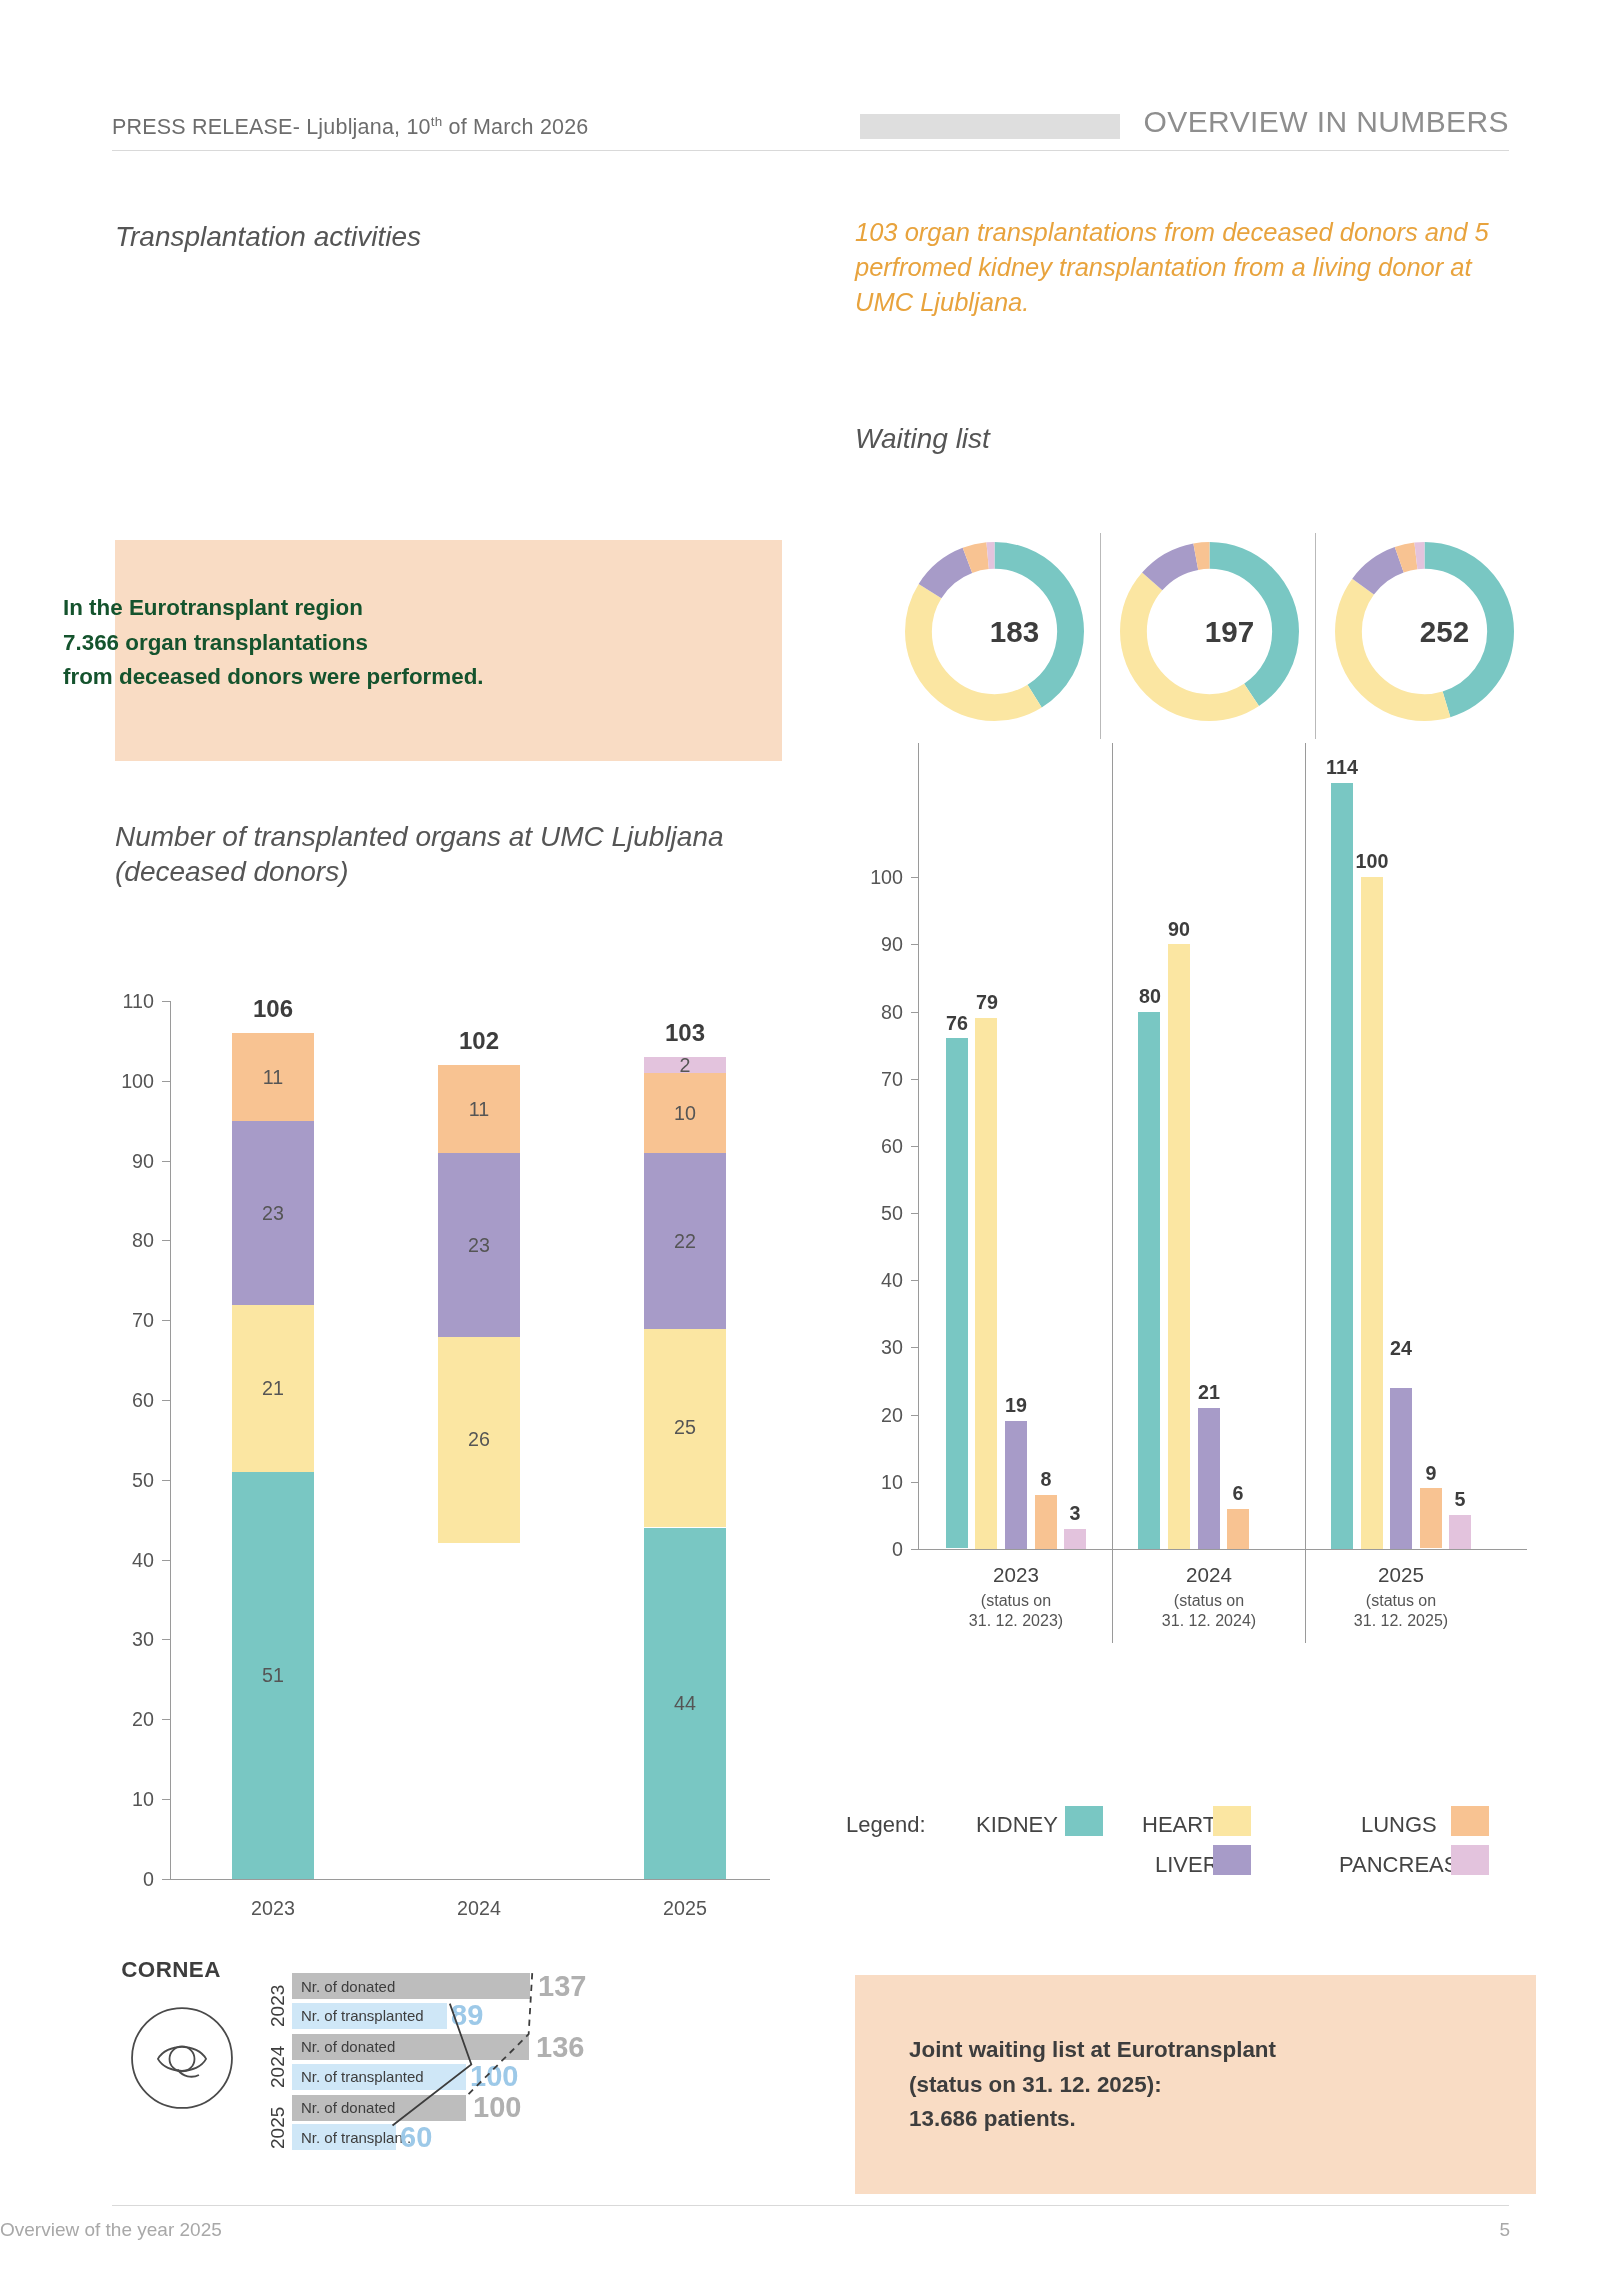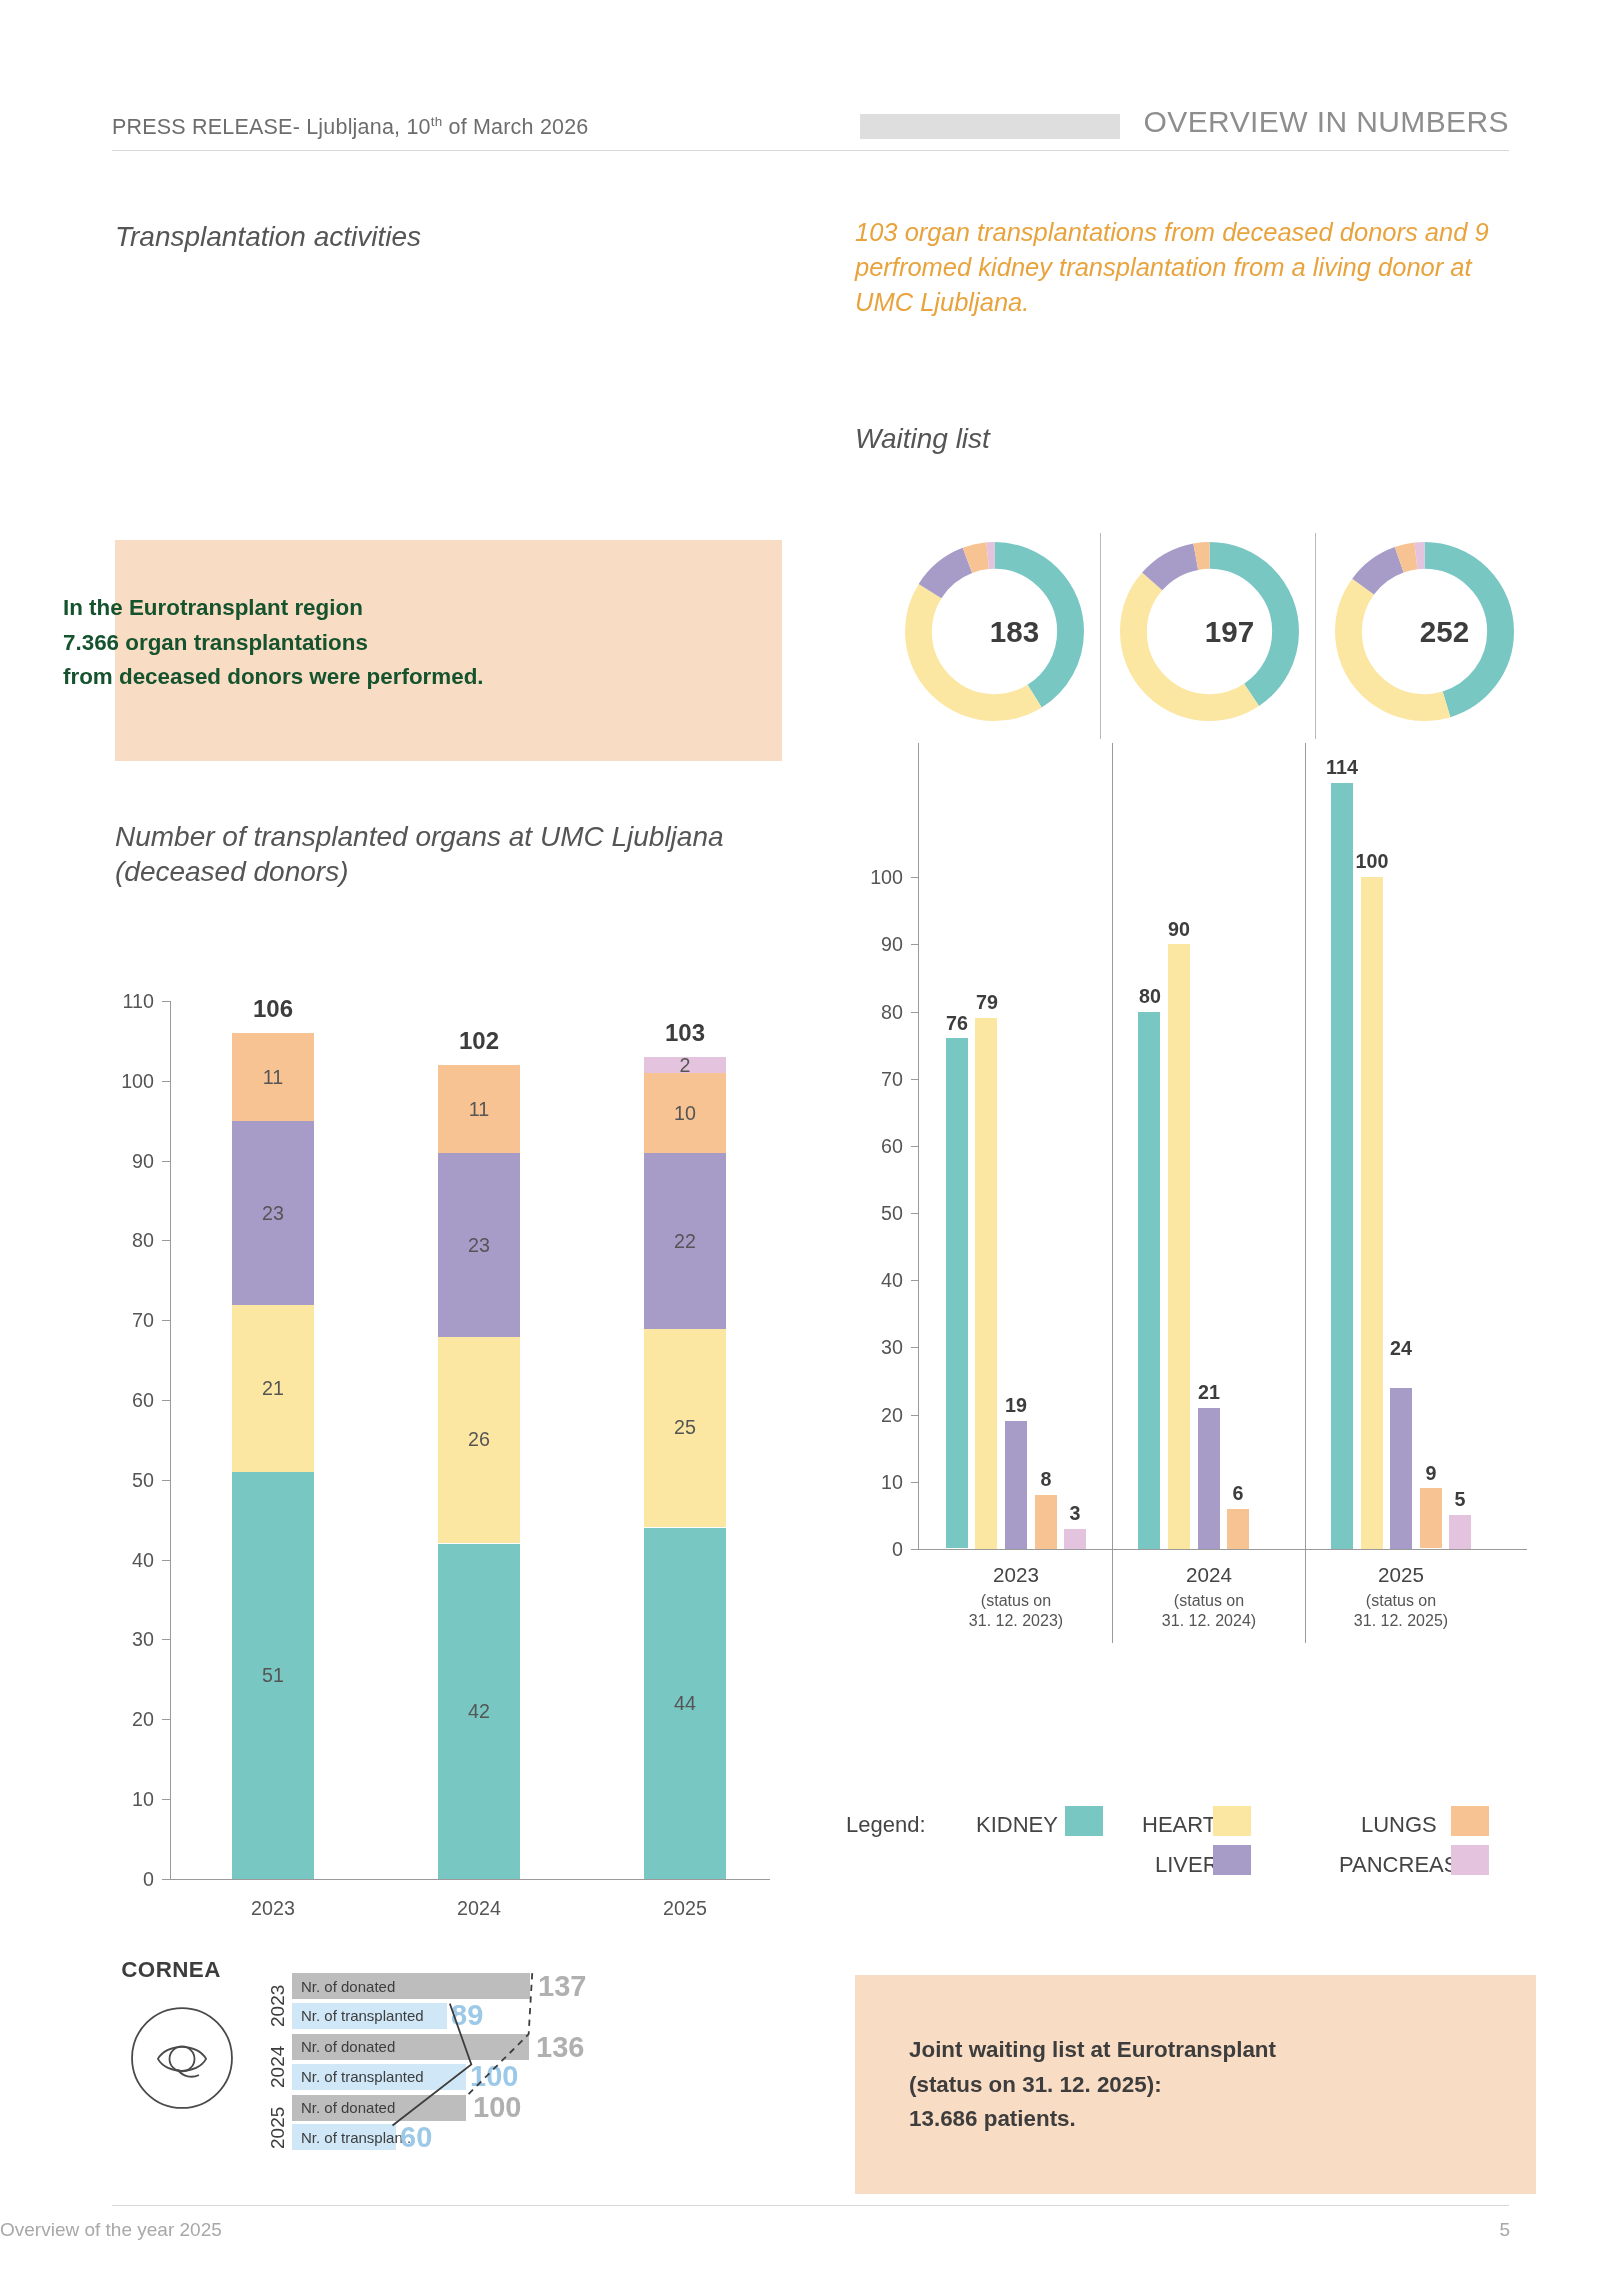--- a/index.html
+++ b/index.html
@@ -201,36 +201,35 @@
       <div class="sc-tick" style="left: 65px; top: 96px;"></div>
       <div class="sc-ylabel" style="left: 0px; top: 96px; width: 57px;">100</div>
       <div class="sc-tick" style="left: 65px; top: 16px;"></div>
       <div class="sc-ylabel" style="left: 0px; top: 16px; width: 57px;">110</div>
       <div class="sc-seg" style="left: 135px; top: 487px; width: 82px; height: 407px; background: rgb(121, 199, 195);">51</div>
       <div class="sc-seg" style="left: 135px; top: 319px; width: 82px; height: 168px; background: rgb(251, 230, 162);">21</div>
       <div class="sc-seg" style="left: 135px; top: 136px; width: 82px; height: 184px; background: rgb(167, 155, 200);">23</div>
       <div class="sc-seg" style="left: 135px; top: 48px; width: 82px; height: 88px; background: rgb(248, 195, 146);">11</div>
       <div class="sc-total" style="left: 176px; top: 10.4px;">106</div>
       <div class="sc-xlabel" style="left: 176px;">2023</div>
-      <div class="sc-seg" style="left: 341px; top: 559px; width: 82px; height: 335px; background: rgb(121, 199, 195);">42</div>
       <div class="sc-seg" style="left: 341px; top: 351px; width: 82px; height: 207px; background: rgb(251, 230, 162);">26</div>
       <div class="sc-seg" style="left: 341px; top: 168px; width: 82px; height: 184px; background: rgb(167, 155, 200);">23</div>
       <div class="sc-seg" style="left: 341px; top: 80px; width: 82px; height: 88px; background: rgb(248, 195, 146);">11</div>
       <div class="sc-total" style="left: 382px; top: 42px;">102</div>
       <div class="sc-xlabel" style="left: 382px;">2024</div>
       <div class="sc-seg" style="left: 547px; top: 543px; width: 82px; height: 351px; background: rgb(121, 199, 195);">44</div>
       <div class="sc-seg" style="left: 547px; top: 343px; width: 82px; height: 199px; background: rgb(251, 230, 162);">25</div>
       <div class="sc-seg" style="left: 547px; top: 168px; width: 82px; height: 176px; background: rgb(167, 155, 200);">22</div>
       <div class="sc-seg" style="left: 547px; top: 88px; width: 82px; height: 80px; background: rgb(248, 195, 146);">10</div>
       <div class="sc-seg" style="left: 547px; top: 72px; width: 82px; height: 16px; background: rgb(227, 195, 221);">2</div>
       <div class="sc-total" style="left: 588px; top: 34px;">103</div>
       <div class="sc-xlabel" style="left: 588px;">2025</div>
     </div>
 
-  <div id="highlight-text">103 organ transplantations from deceased donors and 9 perfromed kidney transplantation from a living donor at UMC Ljubljana.</div>
+  <div id="highlight-text">103 organ transplantations from deceased donors and 5 perfromed kidney transplantation from a living donor at UMC Ljubljana.</div>
   <div class="h-italic" id="waiting-title">Waiting list</div>
 
   <div id="donut-panel">
       <div class="donut-wrap" style="left: 0px; top: 9px;"><svg width="179" height="179" viewBox="0 0 200 200">
           <circle cx="100" cy="100" r="85" fill="none" stroke="#79c7c3" stroke-width="30" stroke-dasharray="219.40203829394665 314.6687128163182" stroke-dashoffset="0" transform="rotate(-90 100 100)"></circle>
           <circle cx="100" cy="100" r="85" fill="none" stroke="#fbe6a2" stroke-width="30" stroke-dasharray="228.0626450687077 306.0081060415571" stroke-dashoffset="-219.40203829394665" transform="rotate(-90 100 100)"></circle>
           <circle cx="100" cy="100" r="85" fill="none" stroke="#a79bc8" stroke-width="30" stroke-dasharray="54.85050957348666 479.22024153677813" stroke-dashoffset="-447.4646833626544" transform="rotate(-90 100 100)"></circle>
           <circle cx="100" cy="100" r="85" fill="none" stroke="#f8c392" stroke-width="30" stroke-dasharray="23.094951399362806 510.97579971090204" stroke-dashoffset="-502.31519293614105" transform="rotate(-90 100 100)"></circle>
           <circle cx="100" cy="100" r="85" fill="none" stroke="#e3c3dd" stroke-width="30" stroke-dasharray="8.660606774761051 525.4101443355038" stroke-dashoffset="-525.4101443355039" transform="rotate(-90 100 100)"></circle>
         </svg><div class="donut-center">183</div></div>

